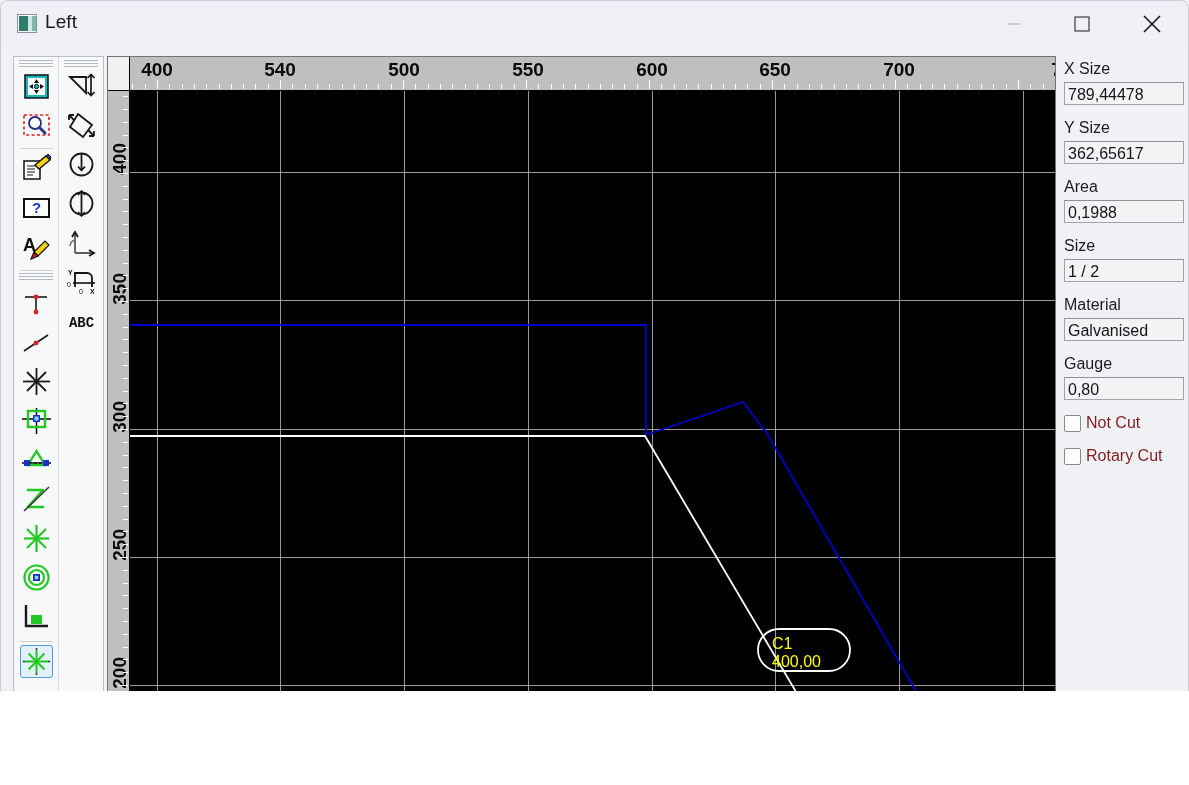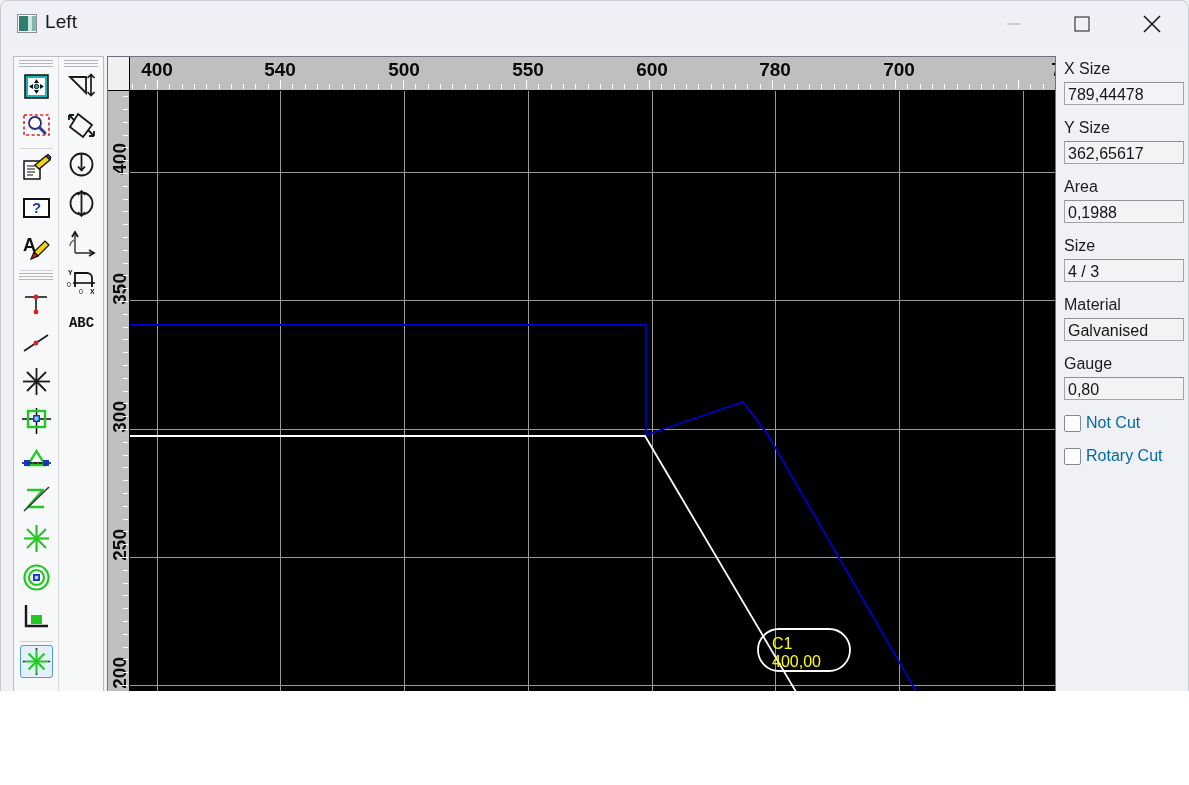--- a/index.html
+++ b/index.html
@@ -233,21 +233,21 @@
   }
   .chk-box {
     width: 17px; height: 17px;
     border: 1px solid #85888e;
     border-radius: 2px;
     background: #fdfdfd;
     box-sizing: border-box;
     margin-right: 5px;
     flex: 0 0 auto;
   }
-  .chk-label { font-size: 16px; color: #0369a1; }
+  .chk-label { font-size: 16px; color: #7f1d1d; }
 
   
   .btnbar {
     position: absolute;
     left: 0; bottom: 0;
     width: 100%; height: 52px;
   }
 
   .resize-grip {
     position: absolute;
@@ -537,21 +537,21 @@
     <div class="canvas-wrap">
 
       <div class="ruler-corner"></div>
 
       <div class="ruler-h">
         <div class="rh-label" style="left:27px">400</div>
         <div class="rh-label" style="left:150px">540</div>
         <div class="rh-label" style="left:274px">500</div>
         <div class="rh-label" style="left:398px">550</div>
         <div class="rh-label" style="left:522px">600</div>
-        <div class="rh-label" style="left:645px">780</div>
+        <div class="rh-label" style="left:645px">650</div>
         <div class="rh-label" style="left:769px">700</div>
         <div class="rh-label" style="left:937px">750</div>
         <div id="h-ticks">
             <div class="tickh" style="left: 2px; height: 5px;"></div>
             <div class="tickh" style="left: 15px; height: 5px;"></div>
             <div class="tickh" style="left: 27px; height: 9px;"></div>
             <div class="tickh" style="left: 39px; height: 5px;"></div>
             <div class="tickh" style="left: 52px; height: 5px;"></div>
             <div class="tickh" style="left: 64px; height: 5px;"></div>
             <div class="tickh" style="left: 76px; height: 5px;"></div>
@@ -728,21 +728,21 @@
       <div class="prop-label">X Size</div>
       <div class="prop-field">789,44478</div>
 
       <div class="prop-label">Y Size</div>
       <div class="prop-field">362,65617</div>
 
       <div class="prop-label">Area</div>
       <div class="prop-field">0,1988</div>
 
       <div class="prop-label">Size</div>
-      <div class="prop-field"> 4 / 3</div>
+      <div class="prop-field"> 1 / 2</div>
 
       <div class="prop-label">Material</div>
       <div class="prop-field">Galvanised</div>
 
       <div class="prop-label">Gauge</div>
       <div class="prop-field">0,80</div>
 
       <div class="chk-row" style="margin-top:14px">
         <span class="chk-box"></span>
         <span class="chk-label">Not Cut</span>

